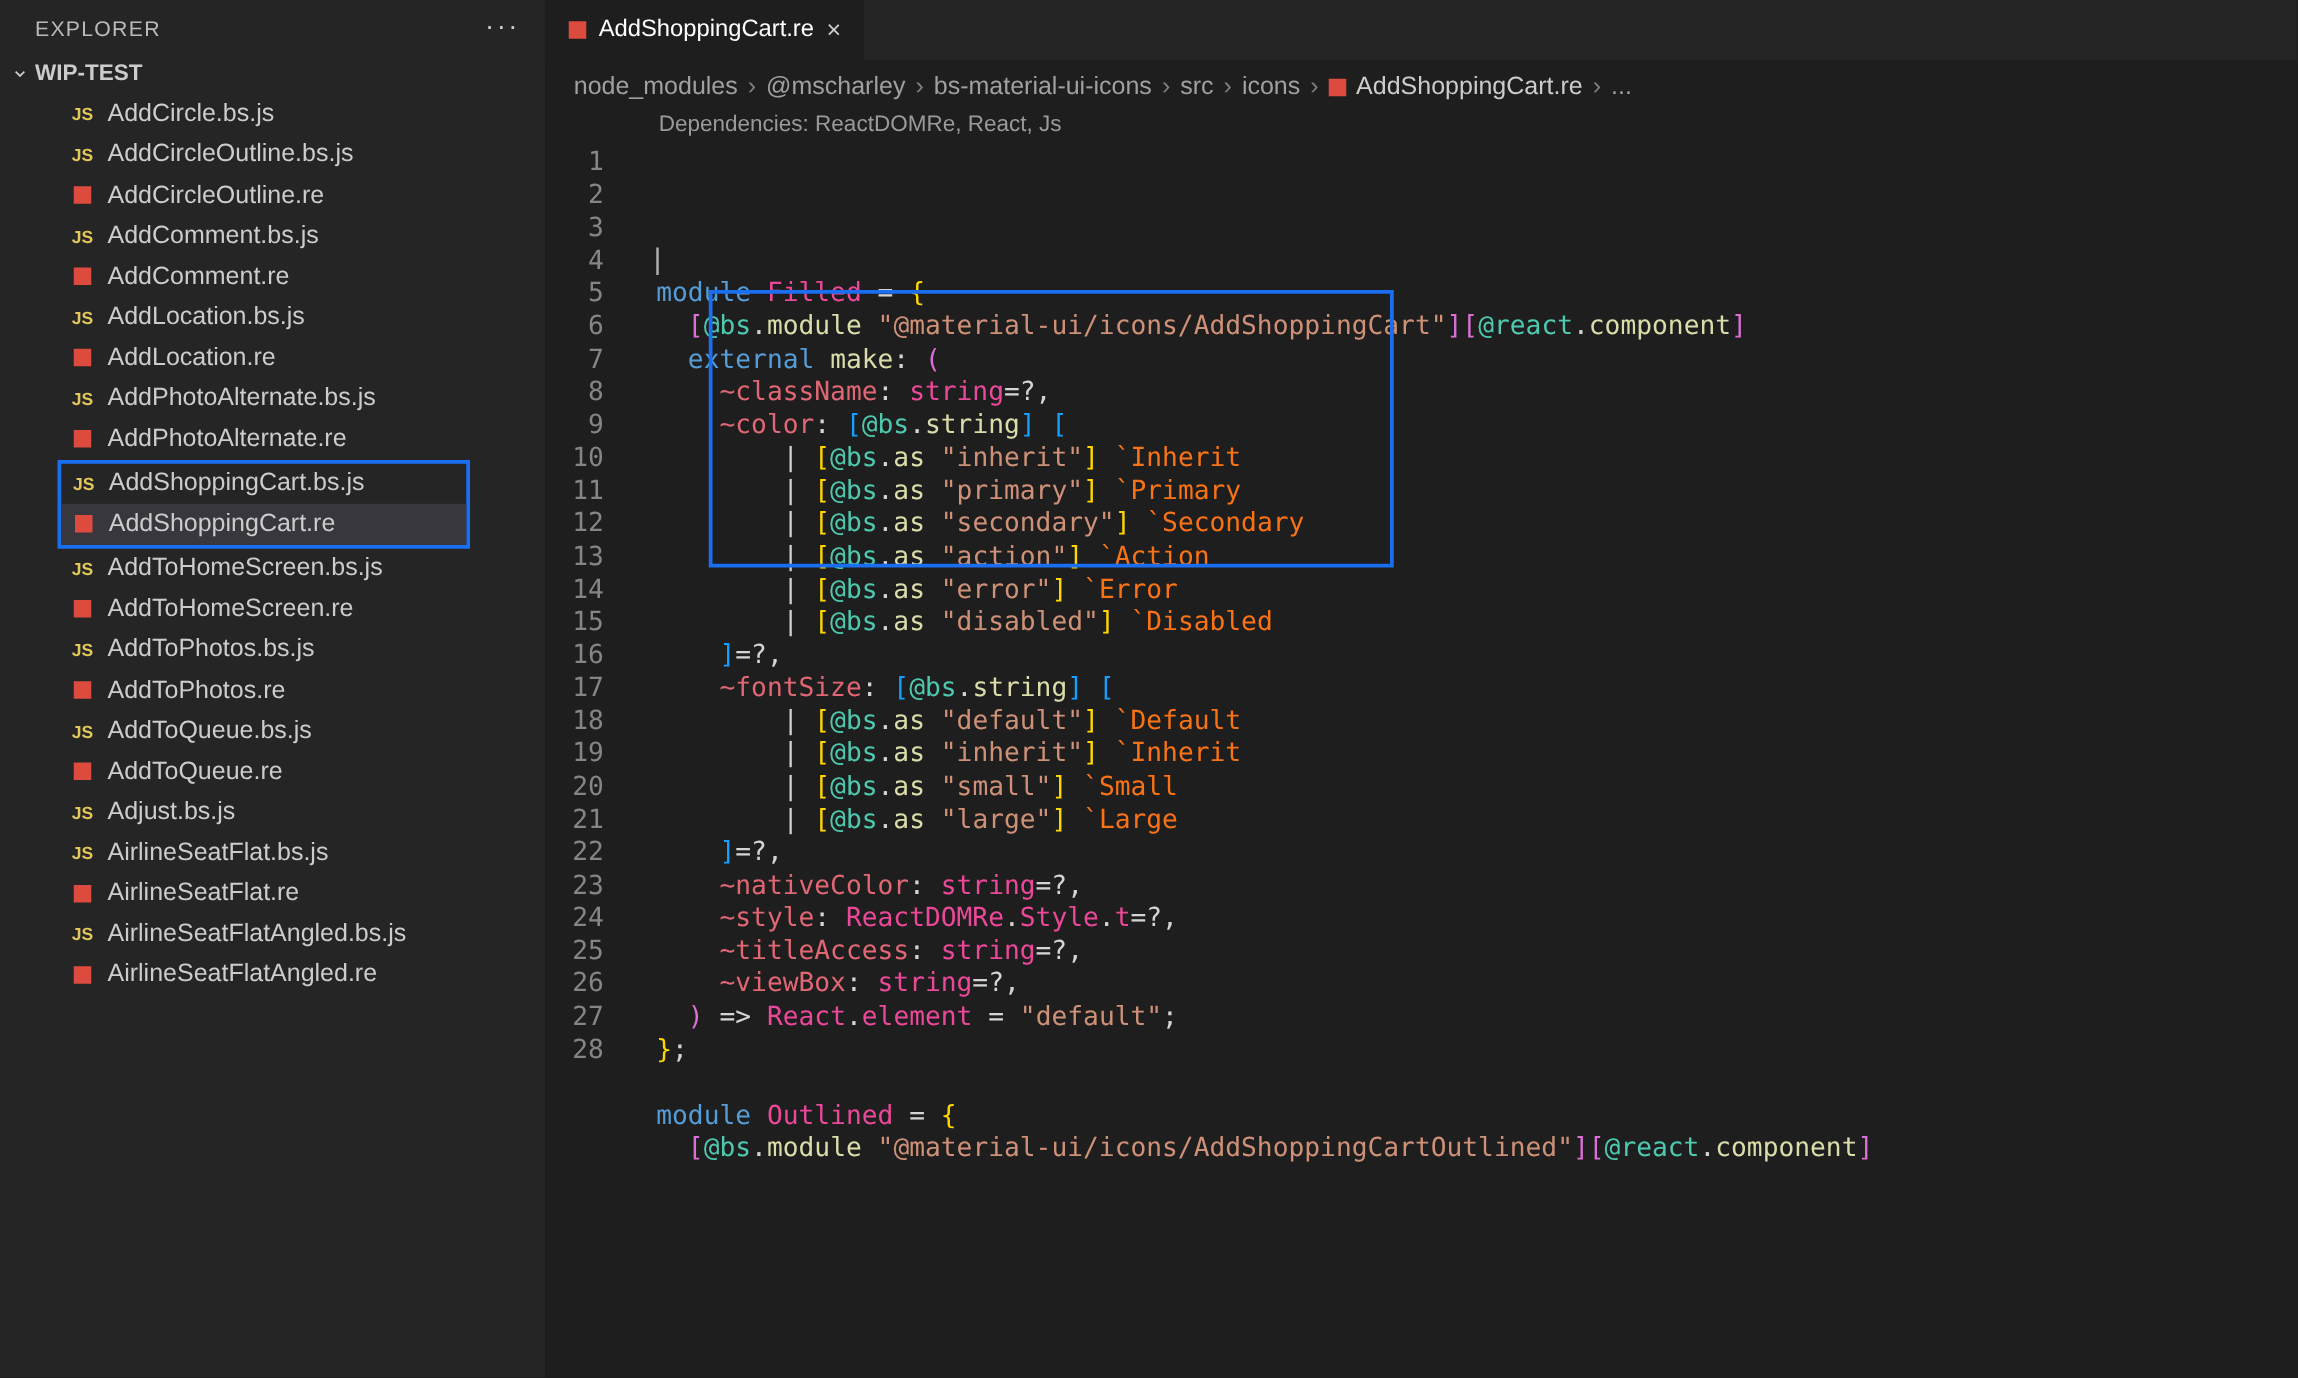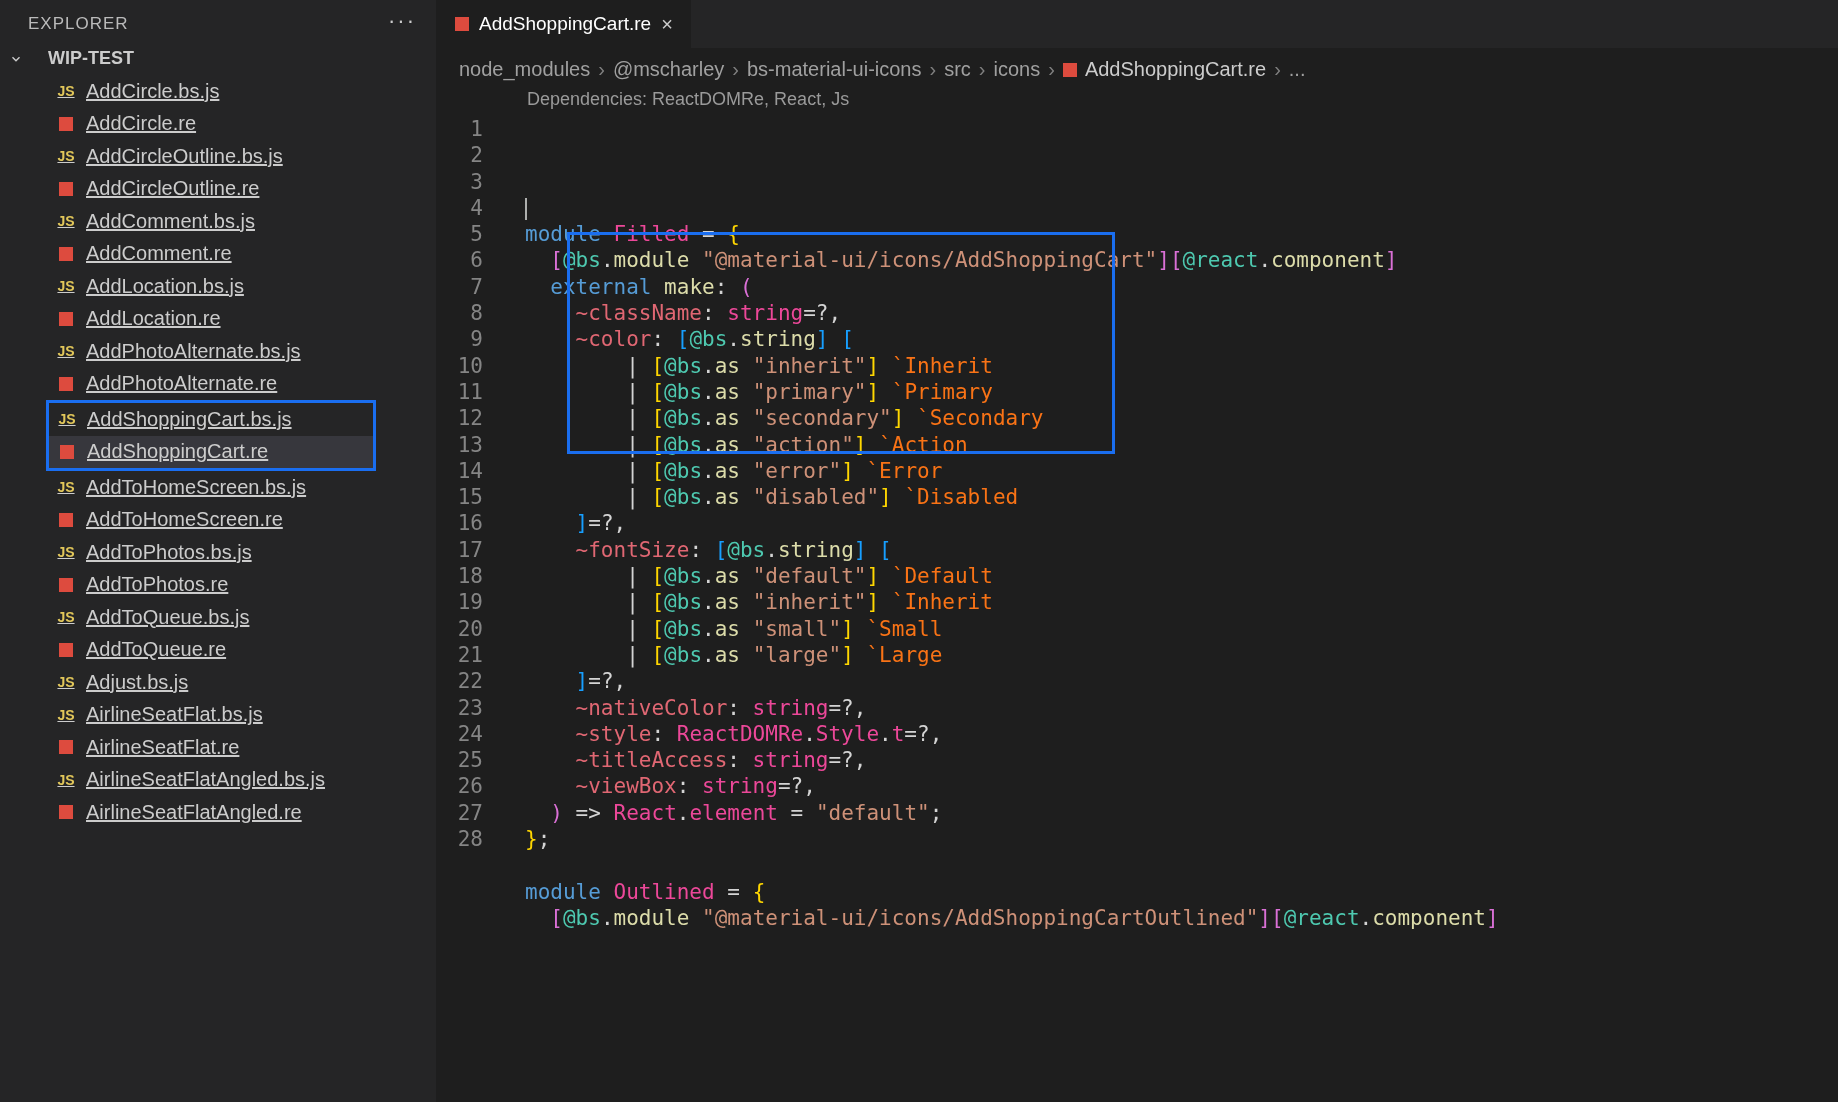--- a/index.html
+++ b/index.html
@@ -28,41 +28,40 @@
     align-items: flex-end;
     padding: 8px 20px 8px 28px;
     color: #bbbbbb;
     font-size: 17px;
     letter-spacing: 1px;
   }
   .explorer-header .dots { color: #cccccc; font-size: 22px; letter-spacing: 2px; cursor: pointer; }
   .project-row {
     display: flex;
     align-items: center;
-    gap: 24px;
+    gap: 4px;
     padding: 6px 8px;
     font-weight: 700;
     font-size: 18px;
     color: #cccccc;
   }
   .project-row .chevron {
     width: 16px; height: 16px;
     display: inline-flex; align-items: center; justify-content: center;
   }
   .file-list { flex: 1; overflow: hidden; }
   .file-item {
     display: flex;
     align-items: center;
     gap: 10px;
     padding: 4px 10px 4px 56px;
     height: 32.5px;
     color: #cccccc;
     font-size: 20px;
     cursor: pointer;
-    text-decoration: underline;
   }
   .file-item.selected { background: #37373d; }
   .file-item .icon {
     width: 20px;
     display: inline-flex;
     justify-content: center;
     align-items: center;
     font-weight: 700;
     font-size: 14px;
   }
@@ -183,26 +182,20 @@
         <svg width="14" height="14" viewBox="0 0 16 16">
             <path d="M4 6l4 4 4-4" stroke="#cccccc" stroke-width="1.6" fill="none"></path>
           </svg>
       </span>
       <span>WIP-TEST</span>
     </div>
     <div class="file-list" id="file-list">
         <div class="file-item">
           <span class="icon icon-js">JS</span>
           <span>AddCircle.bs.js</span>
-        </div>
-        <div class="file-item">
-          <span class="icon">
-            <span class="icon-re"></span>
-          </span>
-          <span>AddCircle.re</span>
         </div>
         <div class="file-item">
           <span class="icon icon-js">JS</span>
           <span>AddCircleOutline.bs.js</span>
         </div>
         <div class="file-item">
           <span class="icon">
             <span class="icon-re"></span>
           </span>
           <span>AddCircleOutline.re</span>

